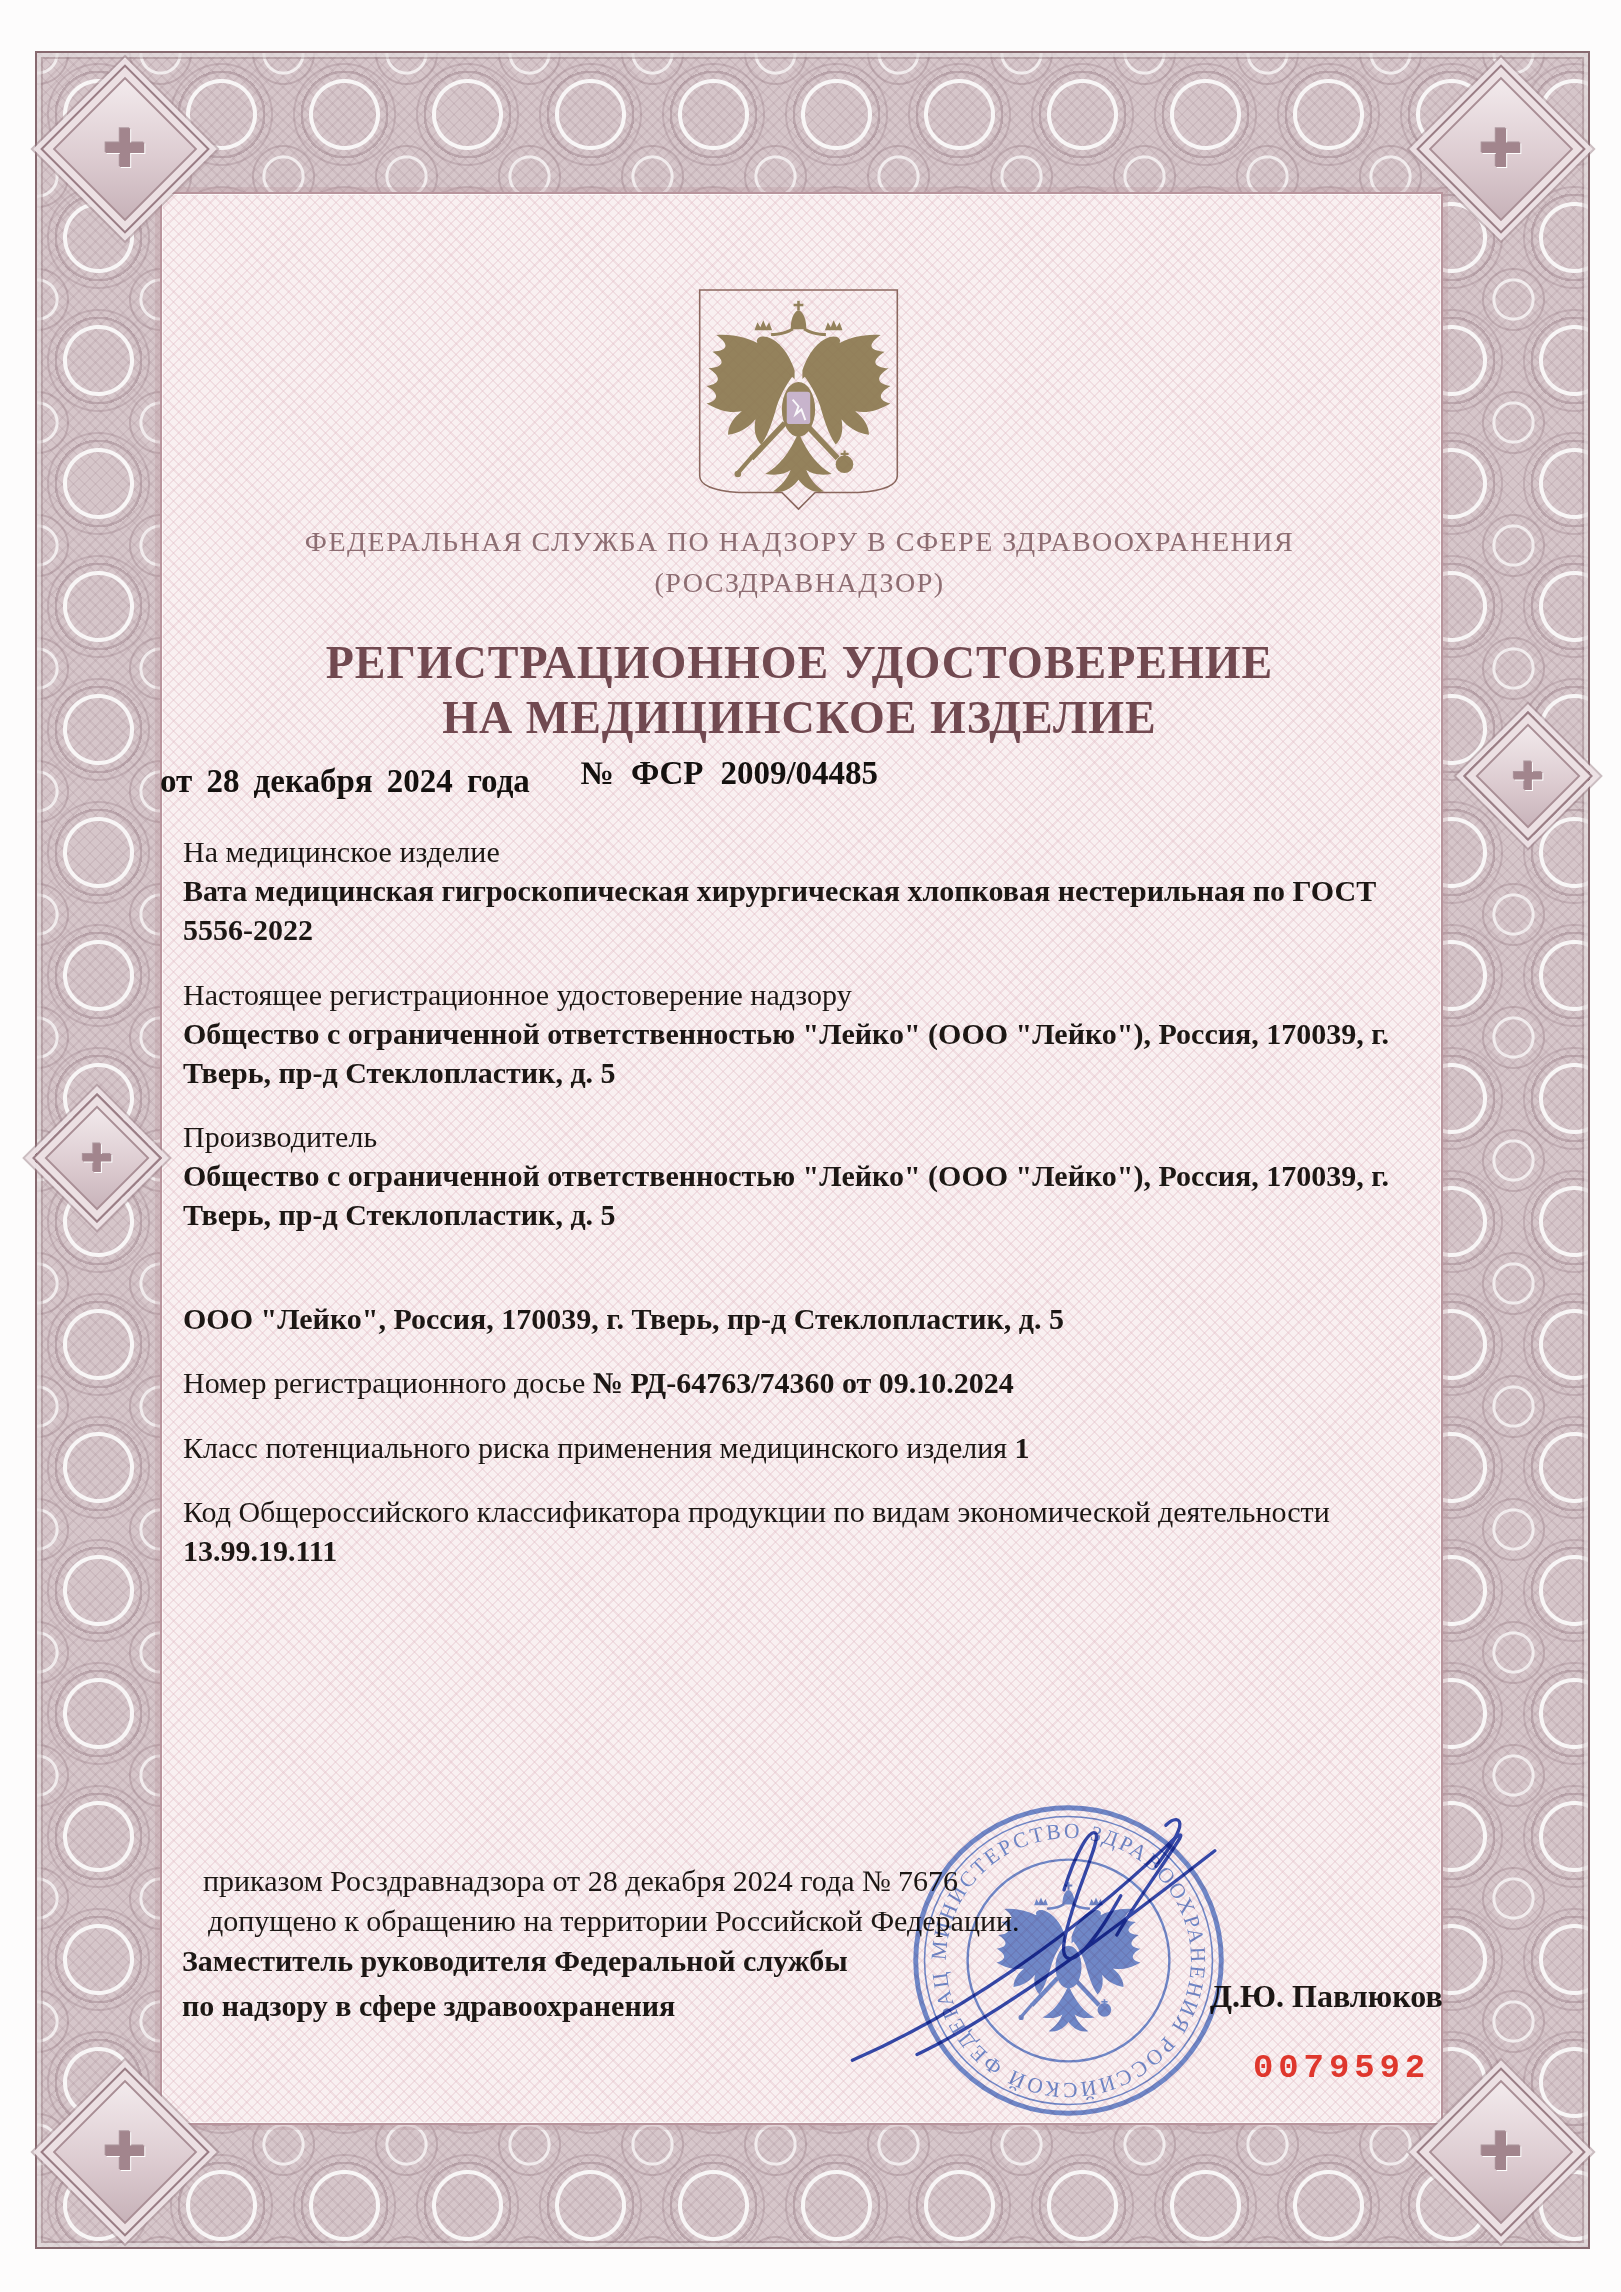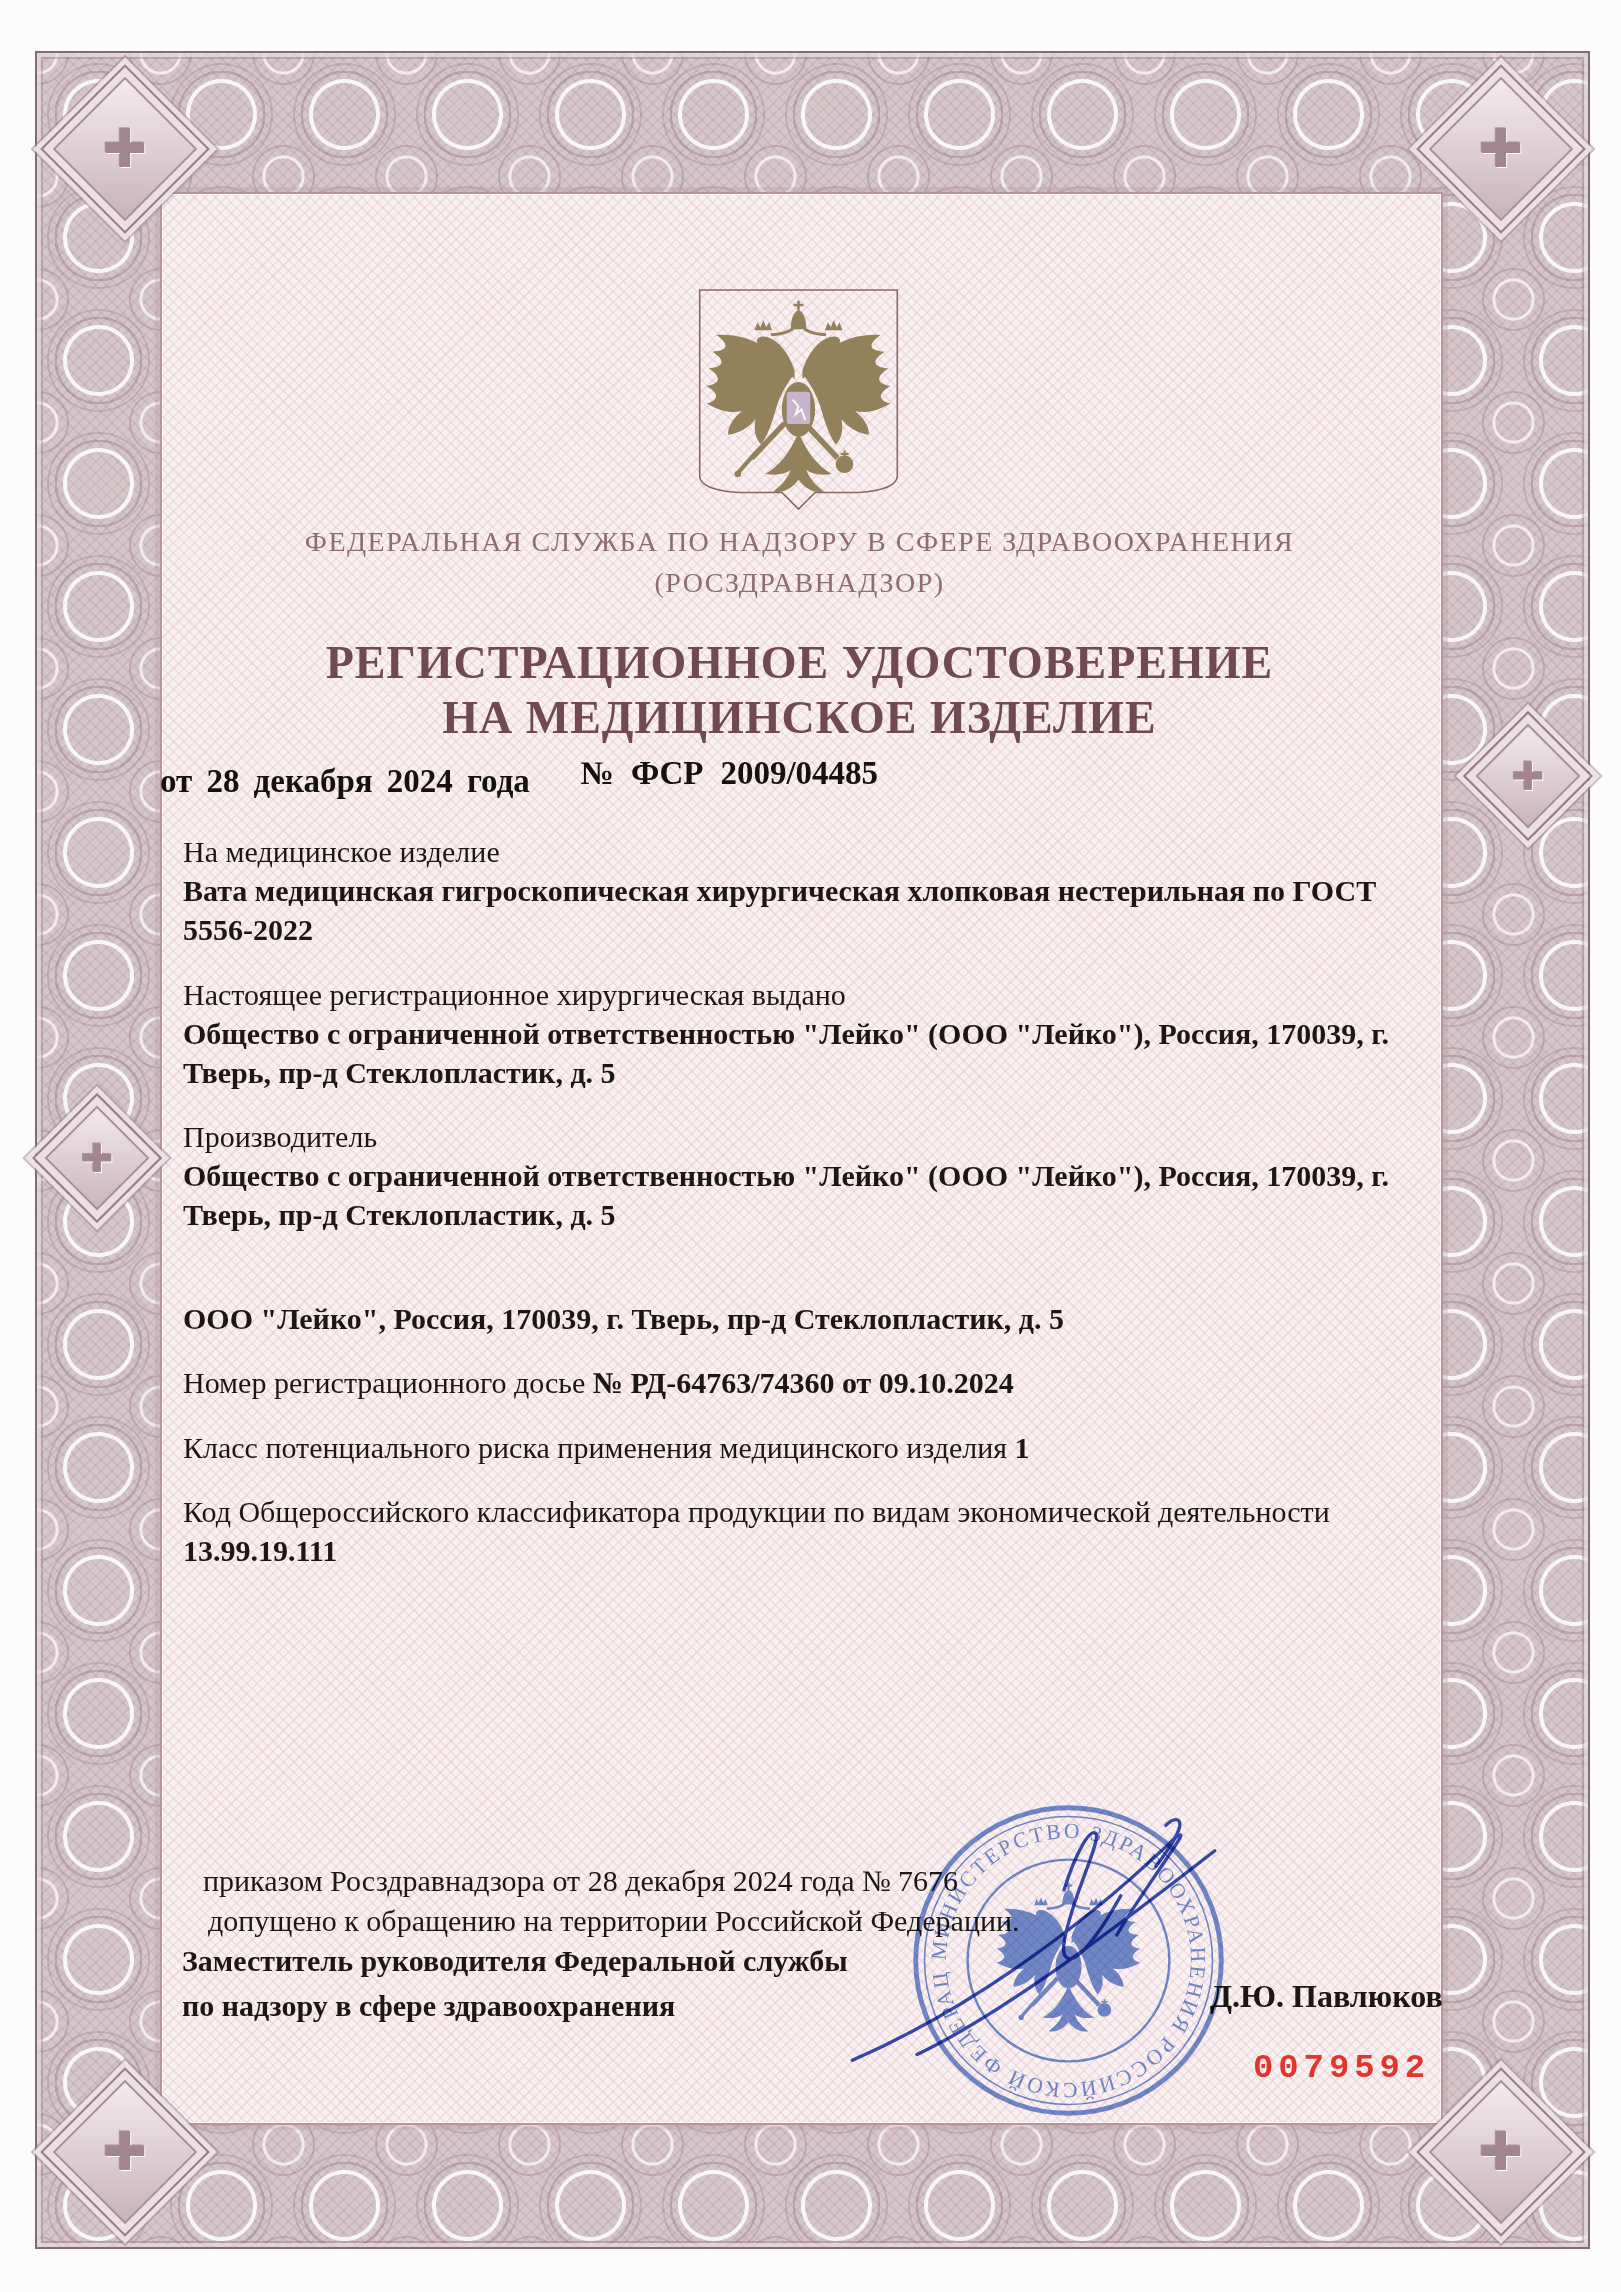--- a/index.html
+++ b/index.html
@@ -146,21 +146,21 @@
   <div id="title1" class="title">РЕГИСТРАЦИОННОЕ УДОСТОВЕРЕНИЕ</div>
   <div id="title2" class="title">НА МЕДИЦИНСКОЕ ИЗДЕЛИЕ</div>
 
   <div id="dateRow">
     <span id="regDate">от 28 декабря 2024 года</span>
     <span id="regNumber">№ ФСР 2009/04485</span>
   </div>
 
   <div id="fields">
       <div class="para"><span class="label">На медицинское изделие</span><br><span class="value">Вата медицинская гигроскопическая хирургическая хлопковая нестерильная по ГОСТ 5556-2022</span></div>
-      <div class="para"><span class="label">Настоящее регистрационное хирургическая выдано</span><br><span class="value">Общество с ограниченной ответственностью "Лейко" (ООО "Лейко"), Россия, 170039, г. Тверь, пр-д Стеклопластик, д. 5</span></div>
+      <div class="para"><span class="label">Настоящее регистрационное удостоверение надзору</span><br><span class="value">Общество с ограниченной ответственностью "Лейко" (ООО "Лейко"), Россия, 170039, г. Тверь, пр-д Стеклопластик, д. 5</span></div>
       <div class="para"><span class="label">Производитель</span><br><span class="value">Общество с ограниченной ответственностью "Лейко" (ООО "Лейко"), Россия, 170039, г. Тверь, пр-д Стеклопластик, д. 5</span></div>
       <div class="para"><br><span class="value">ООО "Лейко", Россия, 170039, г. Тверь, пр-д Стеклопластик, д. 5</span></div>
       <div class="para"><span class="label">Номер регистрационного досье</span> <span class="value">№ РД-64763/74360 от 09.10.2024</span></div>
       <div class="para"><span class="label">Класс потенциального риска применения медицинского изделия</span> <span class="value">1</span></div>
       <div class="para"><span class="label">Код Общероссийского классификатора продукции по видам экономической деятельности</span> <span class="value">13.99.19.111</span></div>
     </div>
 
   <div id="order1" class="f-line">приказом Росздравнадзора от 28 декабря 2024 года № 7676</div>
   <div id="order2" class="f-line">допущено к обращению на территории Российской Федерации.</div>
   <div id="signer1" class="f-line">Заместитель руководителя Федеральной службы</div>

